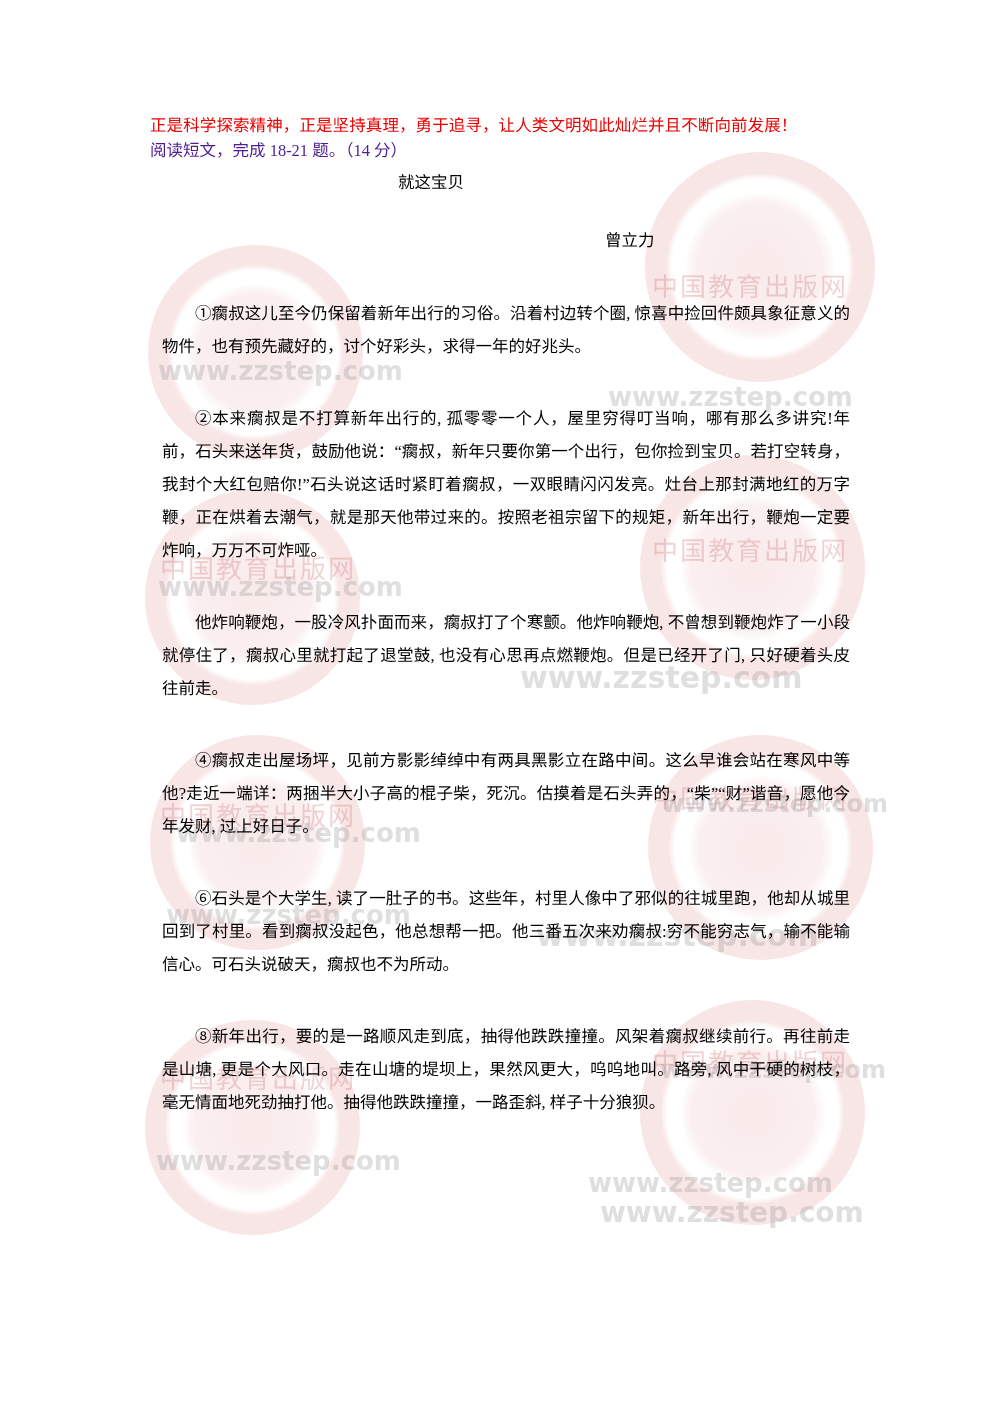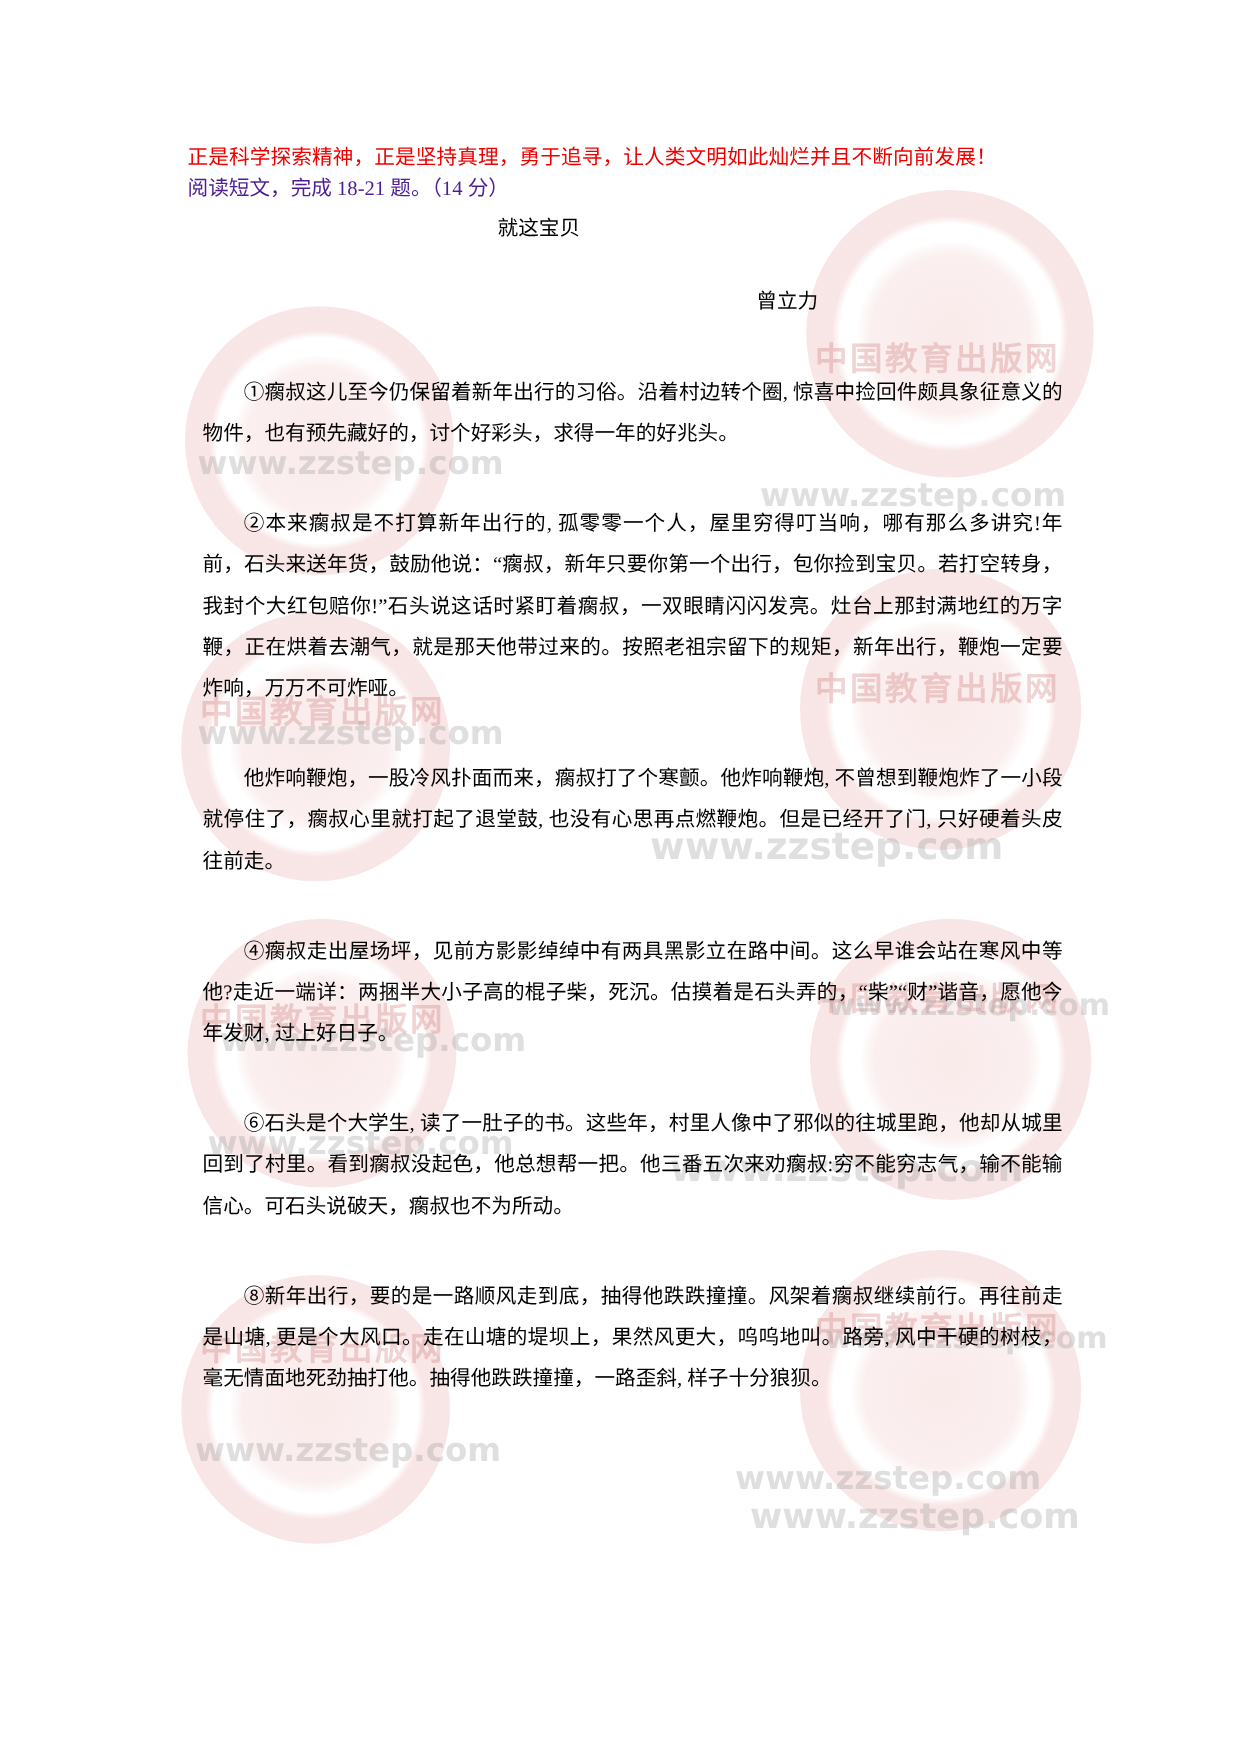--- a/index.html
+++ b/index.html
@@ -42,21 +42,21 @@
     width: 64%; height: 64%;
     border-radius: 50%;
     background: radial-gradient(circle at 50% 50%,
                 rgba(214,96,96,0.13) 0%,
                 rgba(214,96,96,0.10) 60%,
                 rgba(214,96,96,0.00) 72%);
   }
   .wm-cn {
     position: absolute;
     font-family: "DejaVu Serif", "Liberation Serif", serif;
-    font-weight: 700;
+    font-weight: 400;
     color: rgba(205,112,112,0.30);
     letter-spacing: 2px;
     white-space: nowrap;
   }
   .wm-url {
     position: absolute;
     font-family: "DejaVu Sans", "Liberation Sans", sans-serif;
     font-weight: 700;
     color: rgba(150,150,150,0.30);
     white-space: nowrap;

